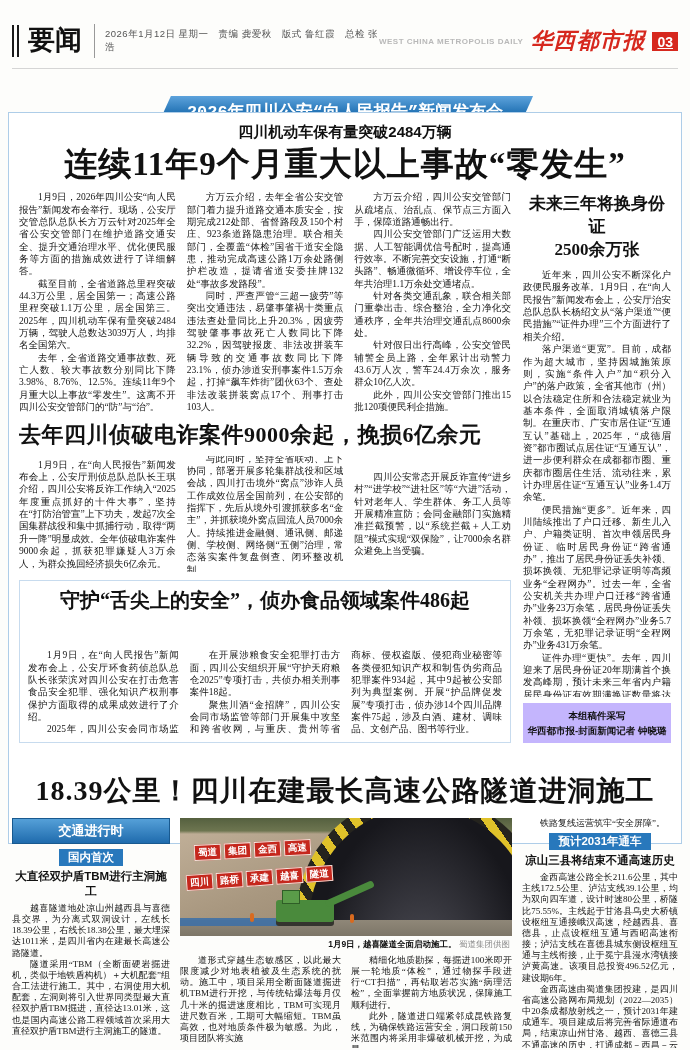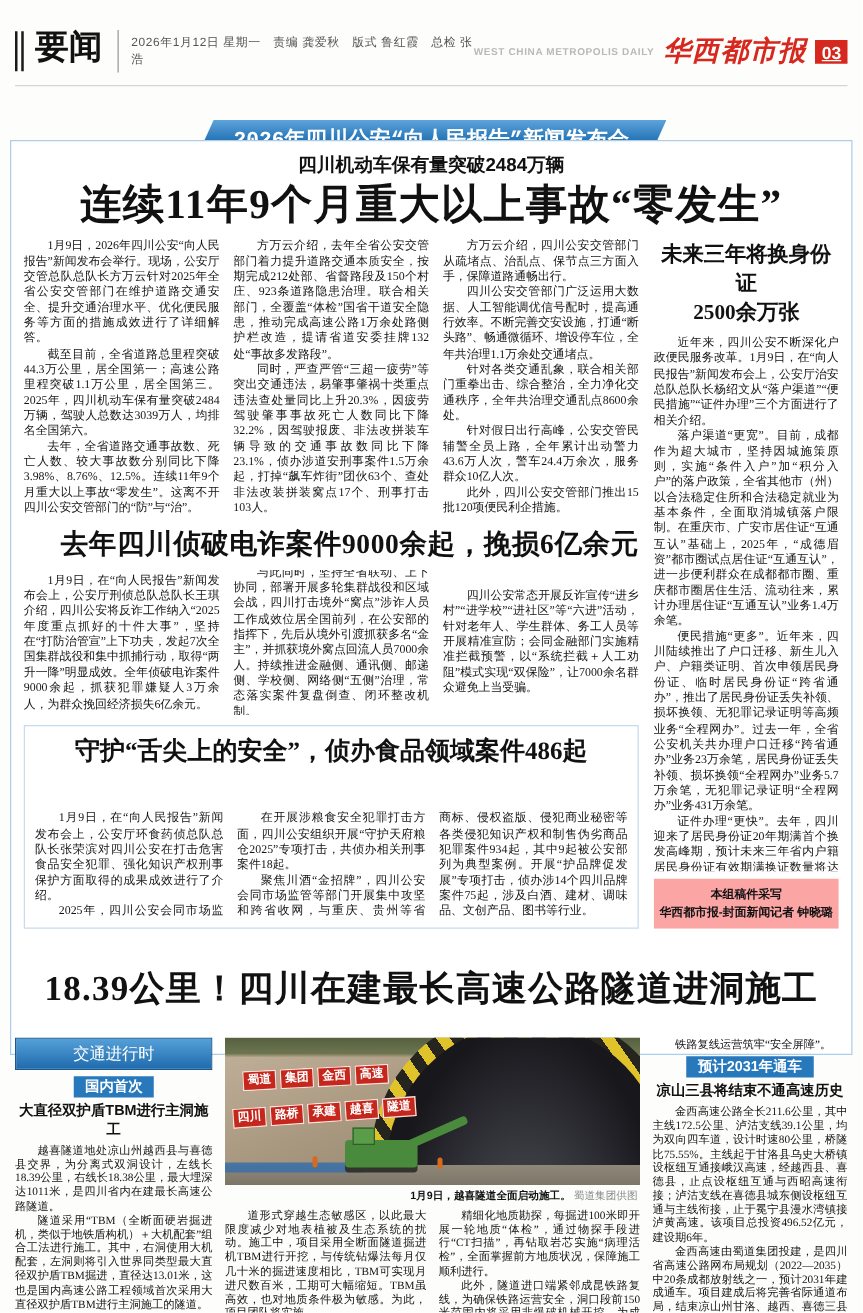--- a/index.html
+++ b/index.html
@@ -4,21 +4,21 @@
 <style>
   * { margin:0; padding:0; box-sizing:border-box; }
   html,body { width:690px; height:1050px; }
   body {
     position:relative; background:#fdfdfb; color:#111;
     font-family:"Liberation Serif", serif; overflow:hidden;
   }
   
   .masthead { position:absolute; top:20px; left:12px; right:12px; height:42px;
     display:flex; align-items:center; }
-  .section-label { font-family:Liberation Mono, monospace; font-size:27px; font-weight:bold;
+  .section-label { font-family:Liberation Sans, sans-serif; font-size:27px; font-weight:bold;
     border-left:7px double #1a1a1a; padding:0 12px 0 9px; line-height:1.15; }
   .mast-sep { width:1px; height:34px; background:#999; margin-right:10px; }
   .mast-meta { font-family:"Liberation Sans", sans-serif; font-size:9.5px; color:#555; flex:1; letter-spacing:0.5px; }
   .mast-right { display:flex; align-items:center; gap:7px; }
   .en-name { font-family:"Liberation Sans", sans-serif; font-size:8px; font-weight:bold; color:#b9b9b9; letter-spacing:0.5px; }
   .cn-logo { color:#d6281e; font-size:22px; font-weight:bold; font-style:italic; letter-spacing:1px; }
   .page-num { background:#d6281e; color:#fff; font-family:"Liberation Sans", sans-serif;
     font-weight:bold; font-size:14px; padding:3px 5px 2px; line-height:1;text-decoration:underline; }
   .head-rule { position:absolute; top:68px; left:12px; right:12px; border-top:1px solid #d5d5d5; }
   
@@ -33,42 +33,42 @@
   .kicker { text-align:center; font-family:"Liberation Sans", sans-serif; font-weight:bold;
     font-size:15px; margin:2px 0 4px; }
   .headline-main { text-align:center; font-size:33px; font-weight:bold; letter-spacing:1px;
     line-height:1.1; margin-bottom:9px; }
   .content-row { display:flex; gap:12px; height:552px; }
   .main-area { width:492px; display:flex; flex-direction:column; }
   .cols { display:flex; gap:11px; overflow:hidden; }
   .col { flex:1; overflow:hidden; }
   .sec1 { height:222px; }
   .sec2 { height:116px;align-items:center; }
-  .art2-headline { font-size:22px; font-weight:bold; text-align:right; letter-spacing:0.5px;
+  .art2-headline { font-size:22px; font-weight:bold; text-align:left; letter-spacing:0.5px;
     margin:7px 0 6px; }
   .art3-box { border:1px solid #c7dbee; margin-top:8px; padding:5px 8px 6px; flex:1;
     display:flex; flex-direction:column; overflow:hidden;gap:29px; }
   .art3-headline { font-size:20px; font-weight:bold; text-align:center; margin:1px 0 6px; }
   .sec3 { flex:1; }
   .bt { font-size:9.5px; line-height:1.3; text-align:justify; text-indent:2em; color:#141414; }
   .noindent { text-indent:0; }
   
   .sidebar { flex:1; display:flex; flex-direction:column; overflow:hidden; }
   .sb-headline { font-size:17px; font-weight:bold; text-align:center; line-height:1.35; margin:2px 0 7px; }
   .sb-body { flex:1; overflow:hidden; }
-  .sb-byline { background:#fca5a5; text-align:center; font-family:"Liberation Sans", sans-serif;
+  .sb-byline { background:#c4b5fd; text-align:center; font-family:"Liberation Sans", sans-serif;
     font-weight:bold; font-size:9.5px; line-height:1.6; padding:5px 3px; margin-top:6px; }
   
   .bottom { position:absolute; top:772px; left:12px; right:12px; bottom:6px; }
   .bottom-headline { font-size:28px; font-weight:bold; text-align:center; letter-spacing:1px;
-    margin-bottom:20px; }
+    margin-bottom:8px; }
   .bottom-row { display:flex; gap:10px; height:230px; }
   .b-col1 { width:158px; overflow:hidden; }
   .label-box { background:linear-gradient(180deg,#55a0d8,#1f6bad); border:1px solid #18598f;
-    color:#fff; font-family:"Liberation Sans", sans-serif; font-weight:normal; font-size:13px;
+    color:#fff; font-family:"Liberation Sans", sans-serif; font-weight:bold; font-size:13px;
     text-align:center; padding:3px 0; margin-bottom:5px; }
   .chip { display:block; width:fit-content; margin:4px auto 3px; background:#2878bc; color:#fff;
     font-family:"Liberation Sans", sans-serif; font-weight:bold; font-size:11.5px; padding:1px 9px; }
   .subhead { font-family:"Liberation Sans", sans-serif; font-weight:bold; font-size:11.5px;
     text-align:center; margin-bottom:4px; }
   .b-mid { width:332px; display:flex; flex-direction:column; overflow:hidden; }
   .caption { font-size:8.5px; font-family:"Liberation Sans", sans-serif; text-align:right;
     margin:3px 2px 4px 0; font-weight:bold; }
   .credit { color:#888; font-weight:normal; }
   .b-mid-cols { display:flex; gap:10px; flex:1; overflow:hidden; }

